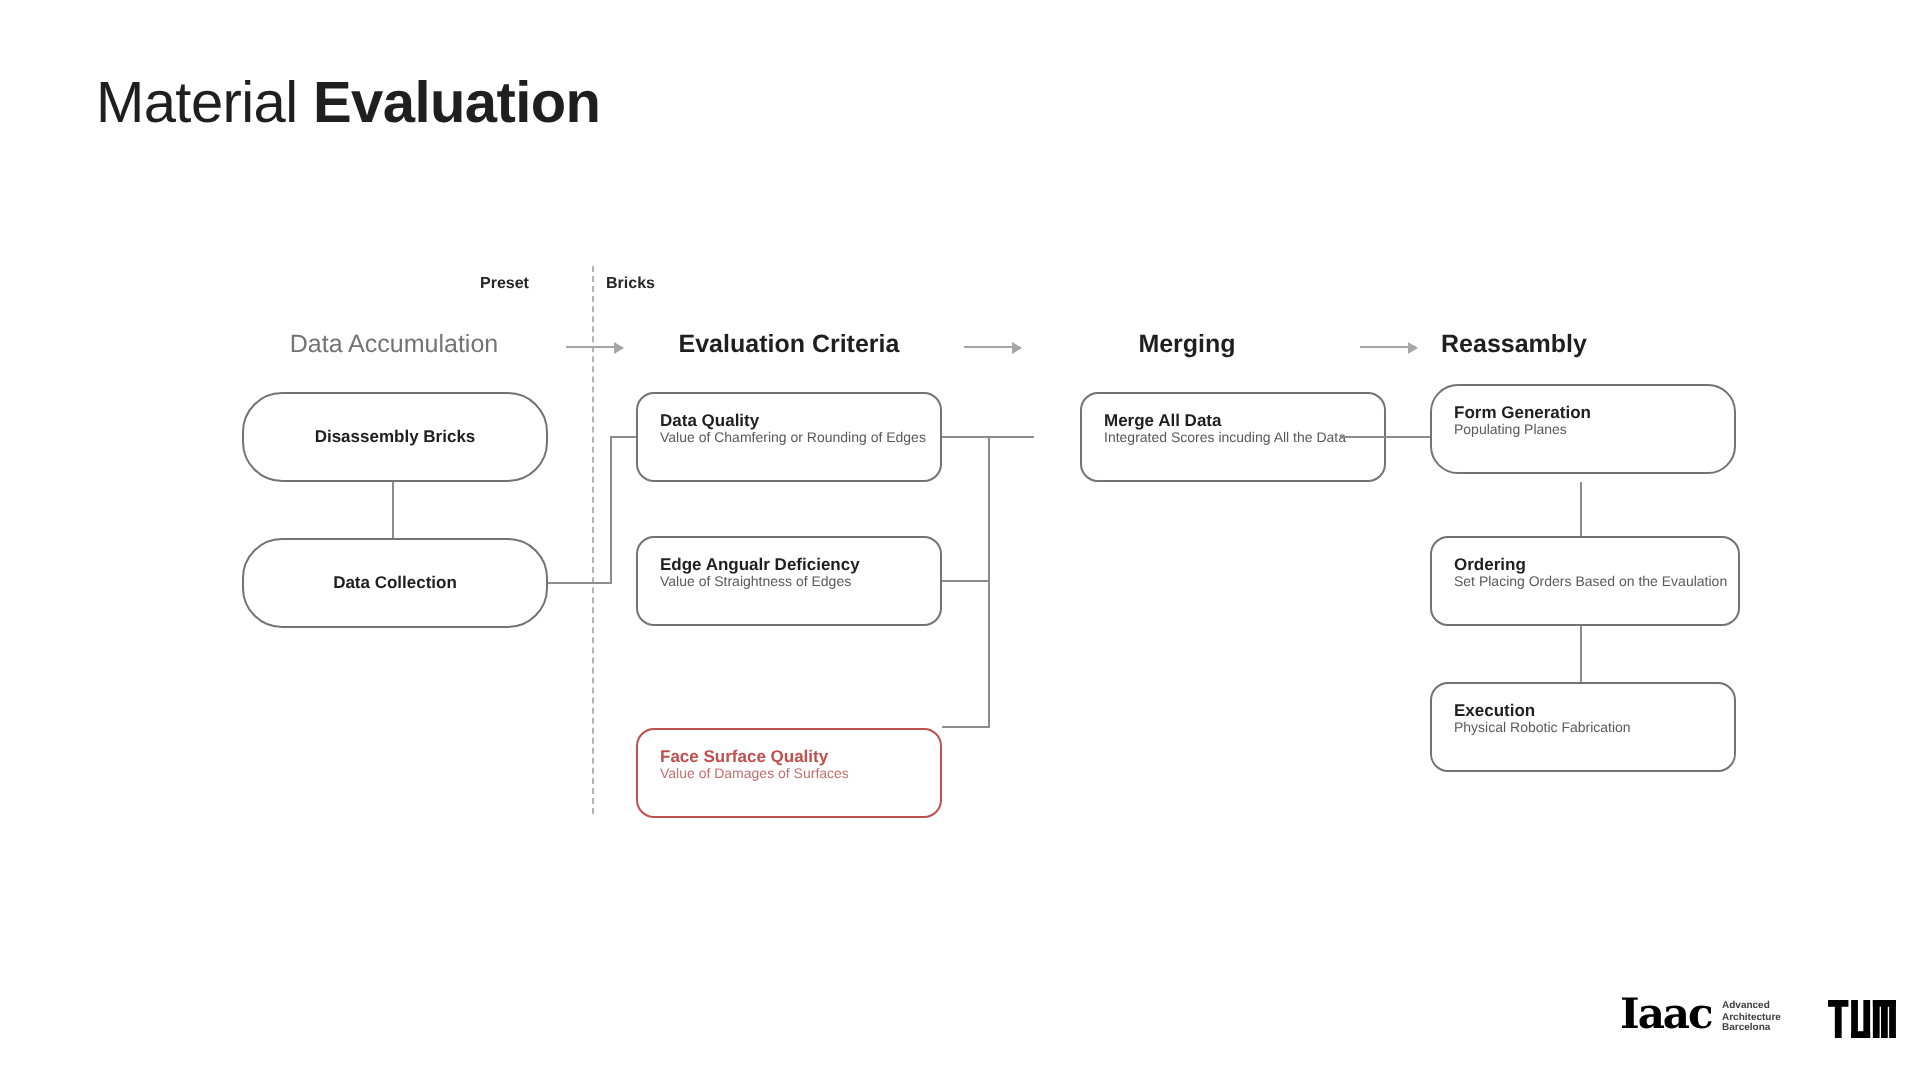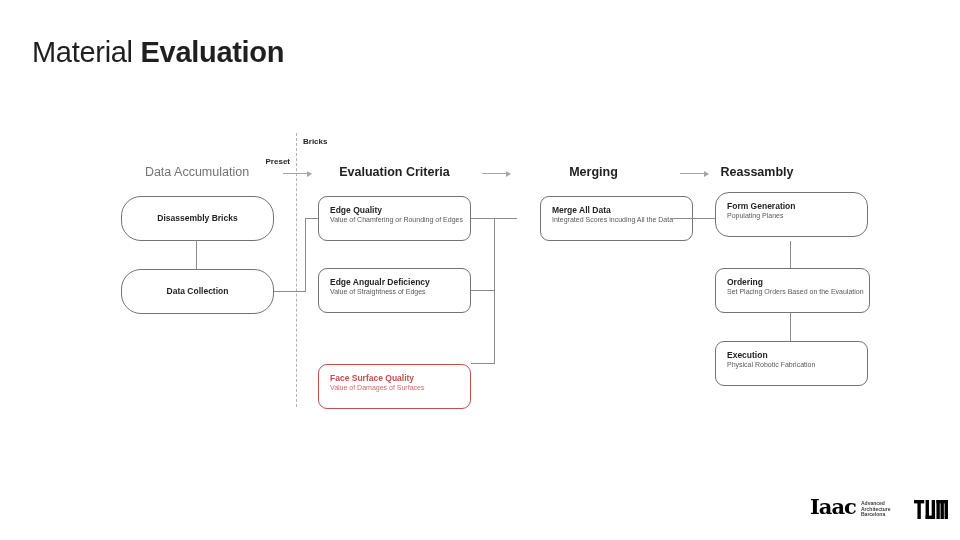--- a/index.html
+++ b/index.html
@@ -4,26 +4,26 @@
 <style>
   html,body{margin:0;padding:0;}
   body{
     width:960px;height:540px;background:#ffffff;overflow:hidden;position:relative;
     font-family:"Liberation Sans", sans-serif;
     -webkit-font-smoothing:antialiased;
   }
   .abs{position:absolute;}
   
   .slide-title{
-    left:32px;top:36px;font-size:29px;color:#1f1f1f;letter-spacing:-0.3px;white-space:nowrap;
+    left:48px;top:36px;font-size:29px;color:#1f1f1f;letter-spacing:-0.3px;white-space:nowrap;
   }
   .slide-title .t-bold{font-weight:bold;}
   
   .pc-label{top:137px;font-size:8px;font-weight:bold;color:#262626;}
-  .pc-preset{left:240px;width:50px;text-align:right;margin-top:20px;}
+  .pc-preset{left:240px;width:50px;text-align:left;}
   .pc-custom{left:303px;width:60px;text-align:left;}
   
   .dashed-divider{
     left:296px;top:133px;width:0;height:274px;border-left:1px dashed #b3b3b3;
   }
   
   .col-header{top:165px;font-size:12.5px;color:#1f1f1f;font-weight:bold;text-align:center;white-space:nowrap;}
   .col-header.muted{color:#737373;font-weight:normal;}
   .ch-1{left:121px;width:152px;}
   .ch-2{left:318px;width:153px;}
@@ -81,21 +81,21 @@
 <div class="abs arrow" style="left:680px;width:28px;"></div>
 
 <div class="abs box center" style="left:121px;top:196px;">
   <div class="bt">Disassembly Bricks</div>
 </div>
 <div class="abs box center" style="left:121px;top:269px;">
   <div class="bt">Data Collection</div>
 </div>
 
 <div class="abs box leftpad" style="left:318px;top:196px;">
-  <div class="bt">Edge Quality</div>
+  <div class="bt">Data Quality</div>
   <div class="bs">Value of Chamfering or Rounding of Edges</div>
 </div>
 <div class="abs box leftpad" style="left:318px;top:268px;">
   <div class="bt">Edge Angualr Deficiency</div>
   <div class="bs">Value of Straightness of Edges</div>
 </div>
 <div class="abs box leftpad red" style="left:318px;top:341px;">
   <div class="bt">Face Surface Quality</div>
   <div class="bs">Value of Damages of Surfaces</div>
 </div>

